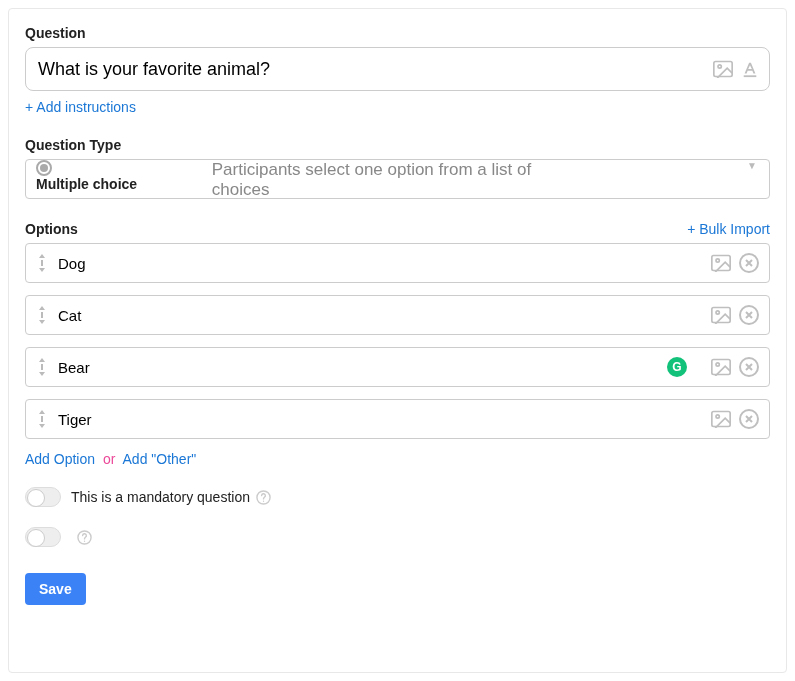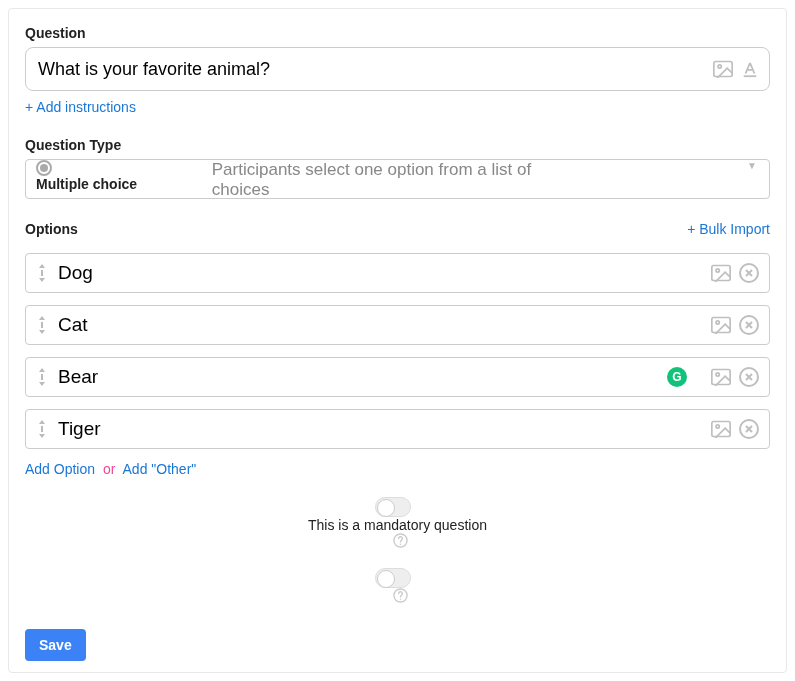--- a/index.html
+++ b/index.html
@@ -93,21 +93,21 @@
   .qtype-caret {
     position: absolute;
     right: 12px;
     color: #bbb;
     font-size: 10px;
   }
   .options-header {
     display: flex;
     justify-content: space-between;
     align-items: center;
-    margin-bottom: 16px;
+    margin-bottom: 6px;
     text-align: right;
   }
   .option-row {
     border: 1px solid #ccc;
     border-radius: 4px;
     height: 40px;
     display: flex;
     align-items: center;
     padding: 0 10px;
     margin-bottom: 12px;
@@ -115,21 +115,21 @@
   .drag-handle {
     color: #bbb;
     margin-right: 8px;
     cursor: move;
     display: inline-flex;
   }
   .option-input {
     flex: 1;
     border: none;
     outline: none;
-    font-size: 19px;
+    font-size: 15px;
     background: transparent;
   }
   .opt-actions { display: flex; align-items: center; }
   .g-badge {
     width: 20px; height: 20px;
     border-radius: 50%;
     background: #12c27b;
     color: #fff;
     display: inline-flex;
     align-items: center;
@@ -139,21 +139,20 @@
     margin-right: 16px;
   }
   .add-line { margin-top: 2px; font-size: 14px; }
   .add-line .sep { color: #ec4899; margin: 13px 4px; }
   .toggle-row {
     display: flex;
     align-items: center;
     margin-top: 20px;
     font-size: 14px;
     color: #222;
-    flex-direction: column;
   }
   .toggle {
     width: 36px; height: 20px;
     border-radius: 999px;
     background: #eee;
     border: 1px solid #ddd;
     position: relative;
     margin-right: 10px;
     cursor: pointer;
   }

